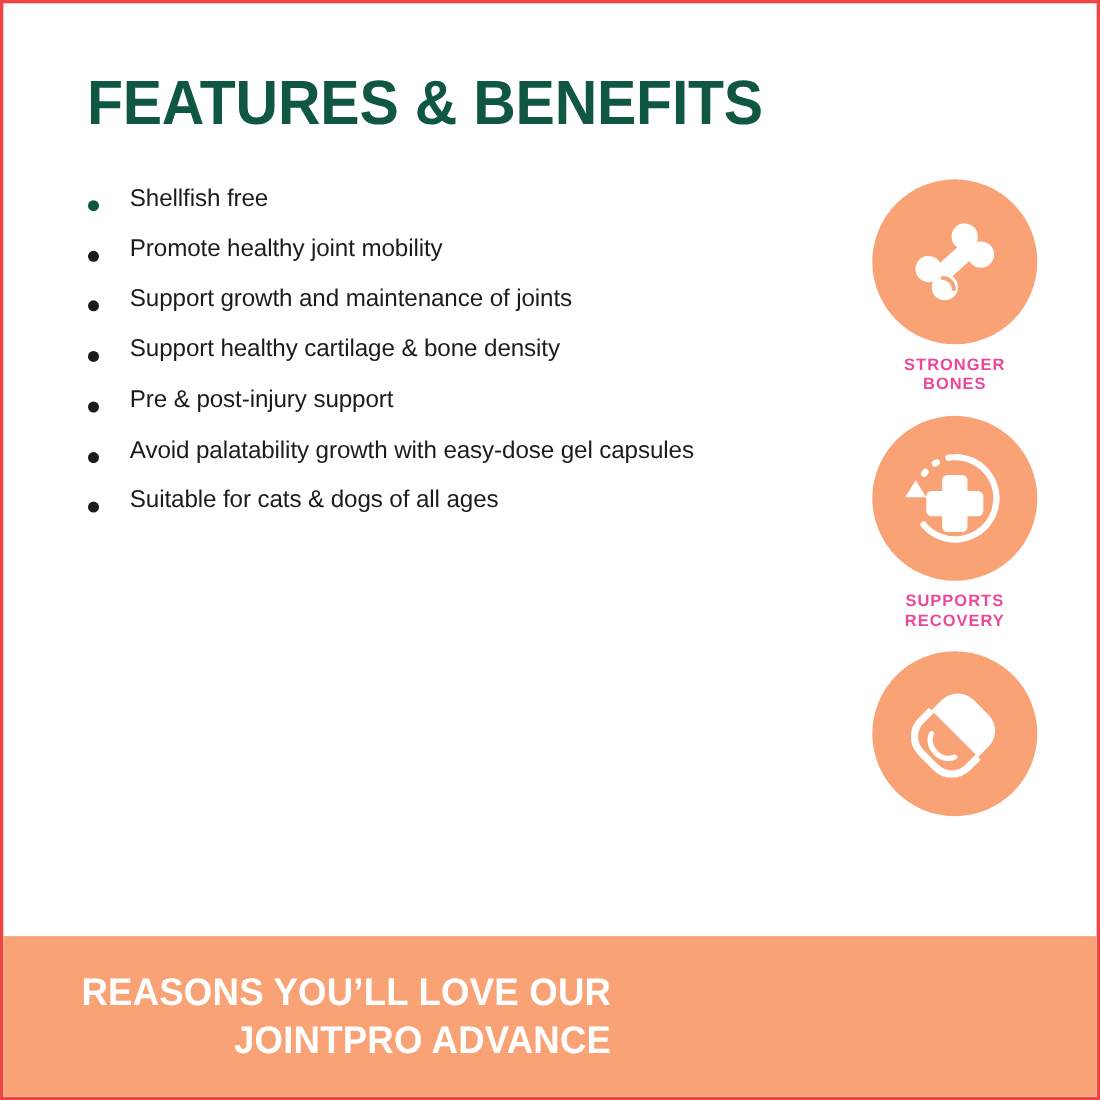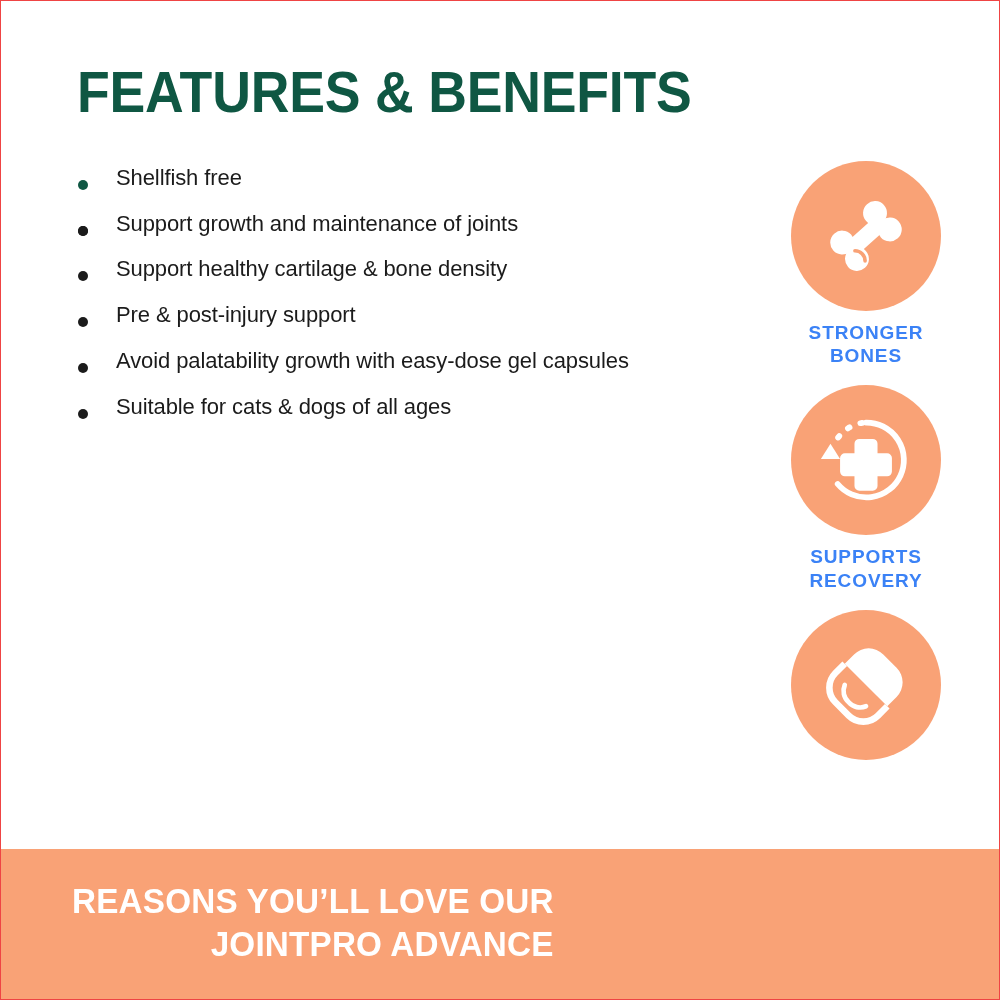--- a/index.html
+++ b/index.html
@@ -11,21 +11,21 @@
     font-family: "Liberation Sans", sans-serif;
   }
 
   #page {
     position: relative;
     width: 1000px;
     height: 1000px;
     background: #ffffff;
     overflow: hidden;
     box-sizing: border-box;
-    border: 1px solid #ef4444;
+    border: 3px solid #ef4444;
   }
 
   
   #page-title {
     position: absolute;
     left: 76px;
     top: 62px;
     font-size: 57px;
     line-height: 1.02;
     font-weight: 700;
@@ -90,25 +90,25 @@
     margin: 0 auto 10px auto;
     position: relative;
     display: flex;
     align-items: center;
     justify-content: center;
   }
   .badge-circle svg {
     display: block;
   }
   .badge-label {
-    font-size: 19px;
+    font-size: 15px;
     line-height: 1.22;
     font-weight: 700;
     letter-spacing: 0.9px;
-    color: #3b82f6;
+    color: #ec4899;
     text-transform: uppercase;
     white-space: pre-line;
   }
 
   
   #bottom-banner {
     position: absolute;
     left: 0;
     right: 0;
     top: 848px;
@@ -137,20 +137,21 @@
 
   <div id="page-title">FEATURES &amp; BENEFITS</div>
 
   <ul id="features-list">
     <li class="feature-item accent">
       <span class="feature-bullet" style="background: rgb(15, 87, 67);"></span>
       <span>Shellfish free</span>
     </li>
     <li class="feature-item">
       <span class="feature-bullet" style="background: rgb(27, 27, 27);"></span>
+      <span>Promote healthy joint mobility</span>
     </li>
     <li class="feature-item">
       <span class="feature-bullet" style="background: rgb(27, 27, 27);"></span>
       <span>Support growth and maintenance of joints</span>
     </li>
     <li class="feature-item">
       <span class="feature-bullet" style="background: rgb(27, 27, 27);"></span>
       <span>Support healthy cartilage &amp; bone density</span>
     </li>
     <li class="feature-item">

